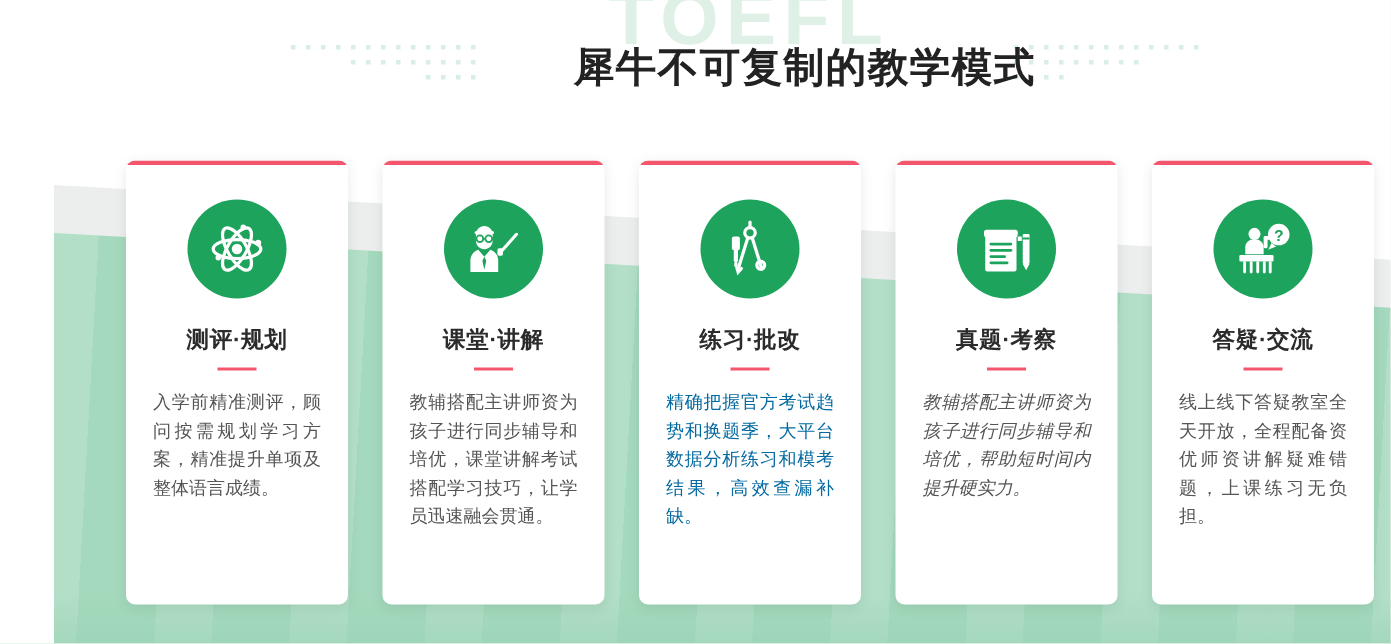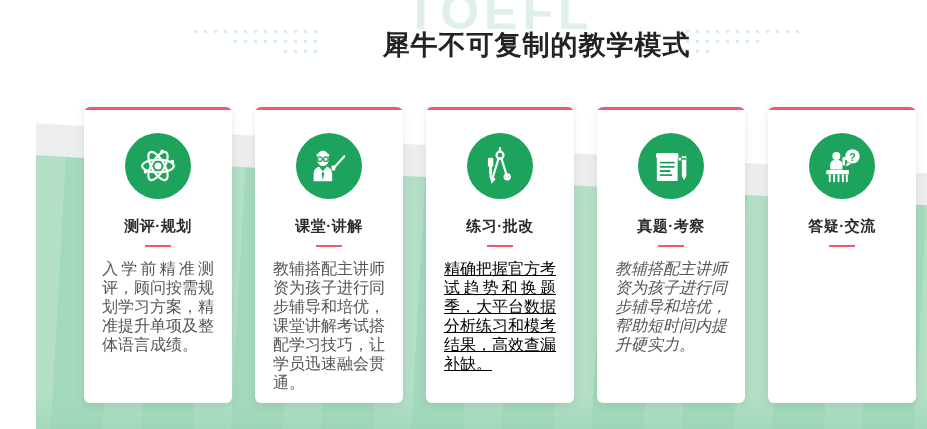--- a/index.html
+++ b/index.html
@@ -178,21 +178,21 @@
   }
   .card-rule {
     margin-top: 9px;
     width: 26px;
     height: 2px;
     flex: 0 0 auto;
   }
   .card-body {
     margin-top: 12px;
     width: 112px;
-    font-size: 16px;
+    font-size: 12px;
     line-height: 19px;
     color: #555555;
     text-align: justify;
     text-align-last: left;
     flex: 1 1 auto;
   }
 </style>
 </head>
 <body>
 
@@ -271,21 +271,21 @@
           <path d="M25.7 14.8L33.5 40"></path>
           <path d="M13.4 38.5l1.1 4 2.6-3"></path>
           <circle cx="32.6" cy="37" r="3.1"></circle>
           <rect x="9.5" y="14" width="6.4" height="11" rx="1.6" fill="#ffffff" stroke="none"></rect>
           <path d="M12.7 25.5v7.5" stroke-width="3.4"></path>
           <path d="M12.7 35.5v1.6" stroke-width="2.6"></path>
         </svg>
       </div>
       <div class="card-title">练习·批改</div>
       <div class="card-rule" style="background: rgb(244, 86, 110);"></div>
-      <div class="card-body" style="color: #000000; text-decoration: underline;">精确把握官方考试趋势和换题季，大平台数据分析练习和模考结果，高效查漏补缺。</div>
+      <div class="card-body" style="color: #0369a1;">精确把握官方考试趋势和换题季，大平台数据分析练习和模考结果，高效查漏补缺。</div>
     </div>
 
     <div class="card">
       <div class="card-topbar" style="background: rgb(244, 86, 110);"></div>
       <div class="icon-circle" style="background: rgb(29, 163, 92);">
         <svg width="40" height="40" viewBox="0 0 48 48">
           <rect x="7" y="12" width="25" height="30" rx="1.6" fill="#ffffff"></rect>
           <rect x="6" y="8.5" width="27" height="6" rx="2" fill="#ffffff"></rect>
           <g stroke="#1da35c" stroke-width="2.2" stroke-linecap="round">
             <path d="M11.5 20h16"></path>
@@ -320,16 +320,17 @@
             <path d="M25 34.5v7"></path>
             <path d="M29.5 34.5v7"></path>
           </g>
           <circle cx="36" cy="13" r="8.2" fill="#ffffff"></circle>
           <path d="M30.5 19.5l-2.5 5 6-2.5z" fill="#ffffff"></path>
           <text x="36" y="18" font-family="Liberation Sans, sans-serif" font-size="12" font-weight="bold" fill="#1da35c" text-anchor="middle">?</text>
         </svg>
       </div>
       <div class="card-title">答疑·交流</div>
       <div class="card-rule" style="background: rgb(244, 86, 110);"></div>
+      <div class="card-body" style="color: rgb(85, 85, 85);">线上线下答疑教室全天开放，全程配备资优师资讲解疑难错题，上课练习无负担。</div>
     </div>
 
   </div>
 </div>
 
 </body></html>

